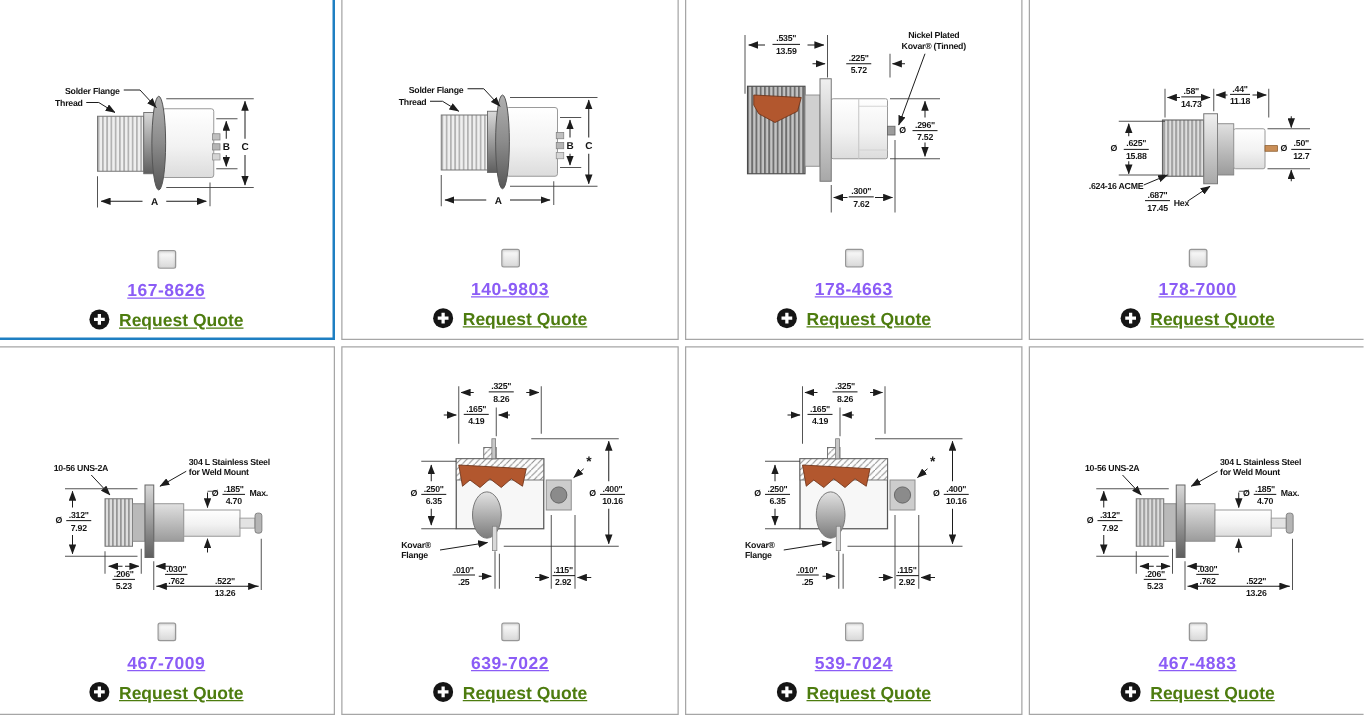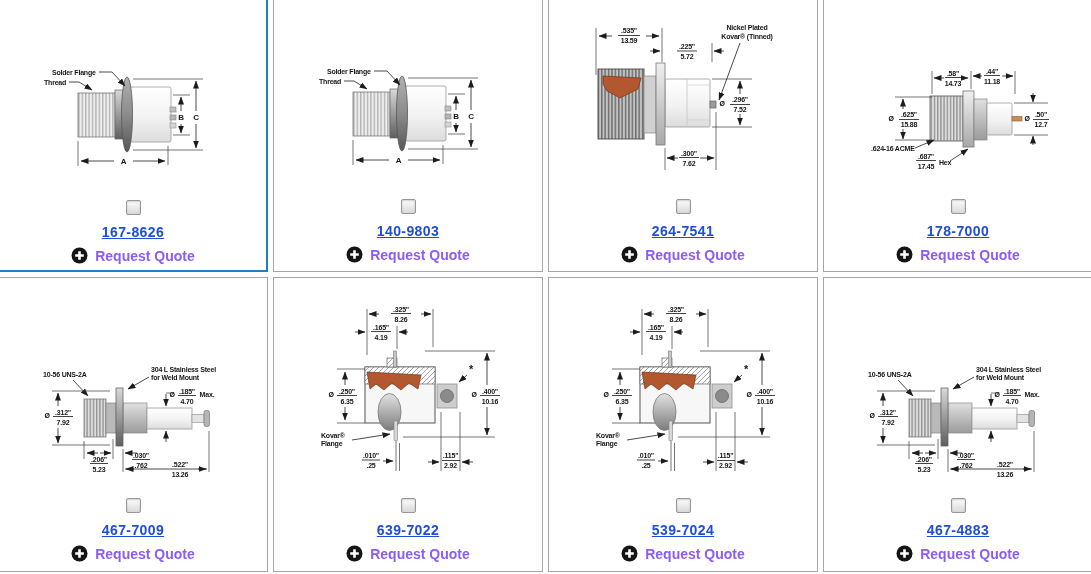--- a/index.html
+++ b/index.html
@@ -12,24 +12,24 @@
   svg.d{display:block}
   .d text{font:bold 7px "Liberation Sans",sans-serif;fill:#141414;letter-spacing:-0.2px}
   .d text.big{font-size:8px}
   .d text.star{font-size:11px}
   .d .dim{stroke:#1c1c1c;stroke-width:.8;fill:none}
   .d .ext{stroke:#3a3a3a;stroke-width:.7;fill:none}
   .d .bar{stroke:#141414;stroke-width:.8;fill:none}
   .cb{width:13px;height:13px;border:1px solid #979797;border-radius:2px;
       background:linear-gradient(180deg,#fdfdfd,#d9d9d9);margin:5px 0 0;cursor:pointer;
       box-shadow:inset 0 1px 2px rgba(0,0,0,.18)}
-  a.part{display:block;margin:9px 0 0;font-size:14px;font-weight:bold;color:#1d4ed8;
+  a.part{display:block;margin:9px 0 0;font-size:14px;font-weight:bold;color:#8b5cf6;
       text-decoration:underline;letter-spacing:.4px;cursor:pointer}
   .rq{display:flex;align-items:center;gap:7px;margin:7px 0 0}
-  .rq a{font-size:14px;font-weight:bold;color:#8b5cf6;cursor:pointer}
+  .rq a{font-size:14px;font-weight:bold;color:#4d7c0f;text-decoration:underline;cursor:pointer}
   .plus{display:inline-flex;cursor:pointer}
 </style>
 </head>
 <body>
 
 <svg width="0" height="0" style="position:absolute" aria-hidden="true">
 <defs>
   <marker id="ah" markerWidth="8" markerHeight="6" refX="7.5" refY="3" orient="auto" markerUnits="userSpaceOnUse">
         <path d="M0,0L8,3L0,6Z" fill="#1c1c1c"></path>
       </marker>
@@ -209,21 +209,21 @@
           <path class="ext" d="M115,149V171M166,113V171"></path>
           <path class="dim" d="M128,159H117" marker-end="url(#ah)"></path>
           <path class="dim" d="M150,159H164" marker-end="url(#ah)"></path>
           <text x="139" y="156.5" text-anchor="middle">.300"</text>
           <path class="bar" d="M129,158.5H149"></path>
           <text x="139" y="166.5" text-anchor="middle">7.62</text>
         </g>
       </svg>
     </div>
     <div class="cb"></div>
-    <a class="part">264-7541</a>
+    <a class="part">178-4663</a>
     <div class="rq">
       <span class="plus">
             <svg width="17" height="17" viewBox="0 0 17 17">
               <circle cx="8.5" cy="8.5" r="8" fill="#151515"></circle>
               <path d="M8.5 4.2v8.6M4.2 8.5h8.6" stroke="#fff" stroke-width="2.6"></path>
             </svg>
           </span>
       <a>Request Quote</a>
     </div>
   </div>

